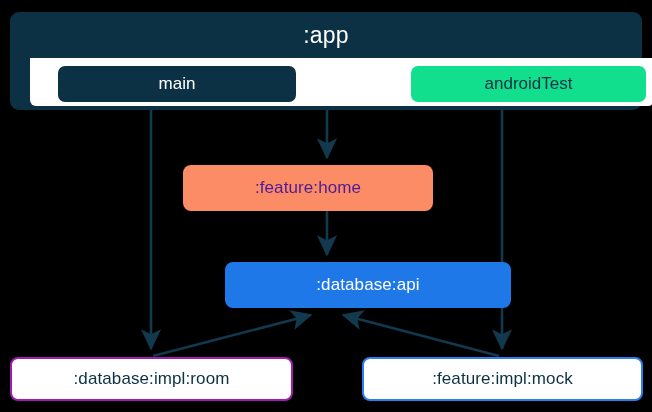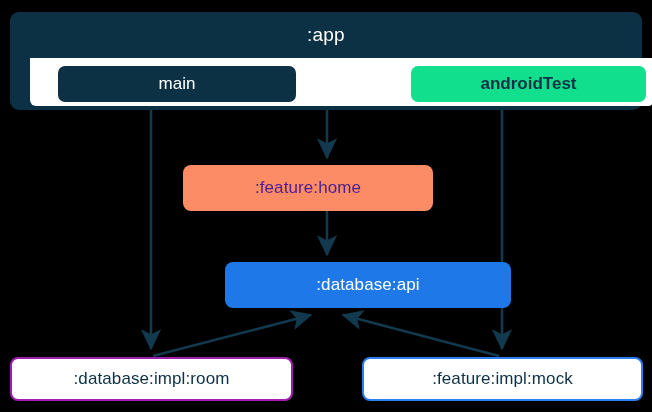--- a/index.html
+++ b/index.html
@@ -41,21 +41,21 @@
   }
   .app-title {
     position: absolute;
     left: 0;
     top: 0;
     width: 632px;
     height: 46px;
     line-height: 46px;
     text-align: center;
     color: #ffffff;
-    font-size: 19px;
+    font-size: 23px;
     letter-spacing: 0.2px;
   }
   .app-inner {
     position: absolute;
     left: 20px;
     top: 46px;
     width: 624px;
     height: 48px;
     background: #ffffff;
     border-radius: 0 0 6px 6px;
@@ -74,21 +74,20 @@
     left: 28px;
     width: 238px;
     background: #0d3144;
     color: #ffffff;
   }
   .ss-androidtest {
     left: 381px;
     width: 235px;
     background: #12df8d;
     color: #0d3144;
-    font-weight: bold;
   }
 
   
   .node {
     position: absolute;
     display: flex;
     align-items: center;
     justify-content: center;
     border-radius: 8px;
     font-size: 17px;

